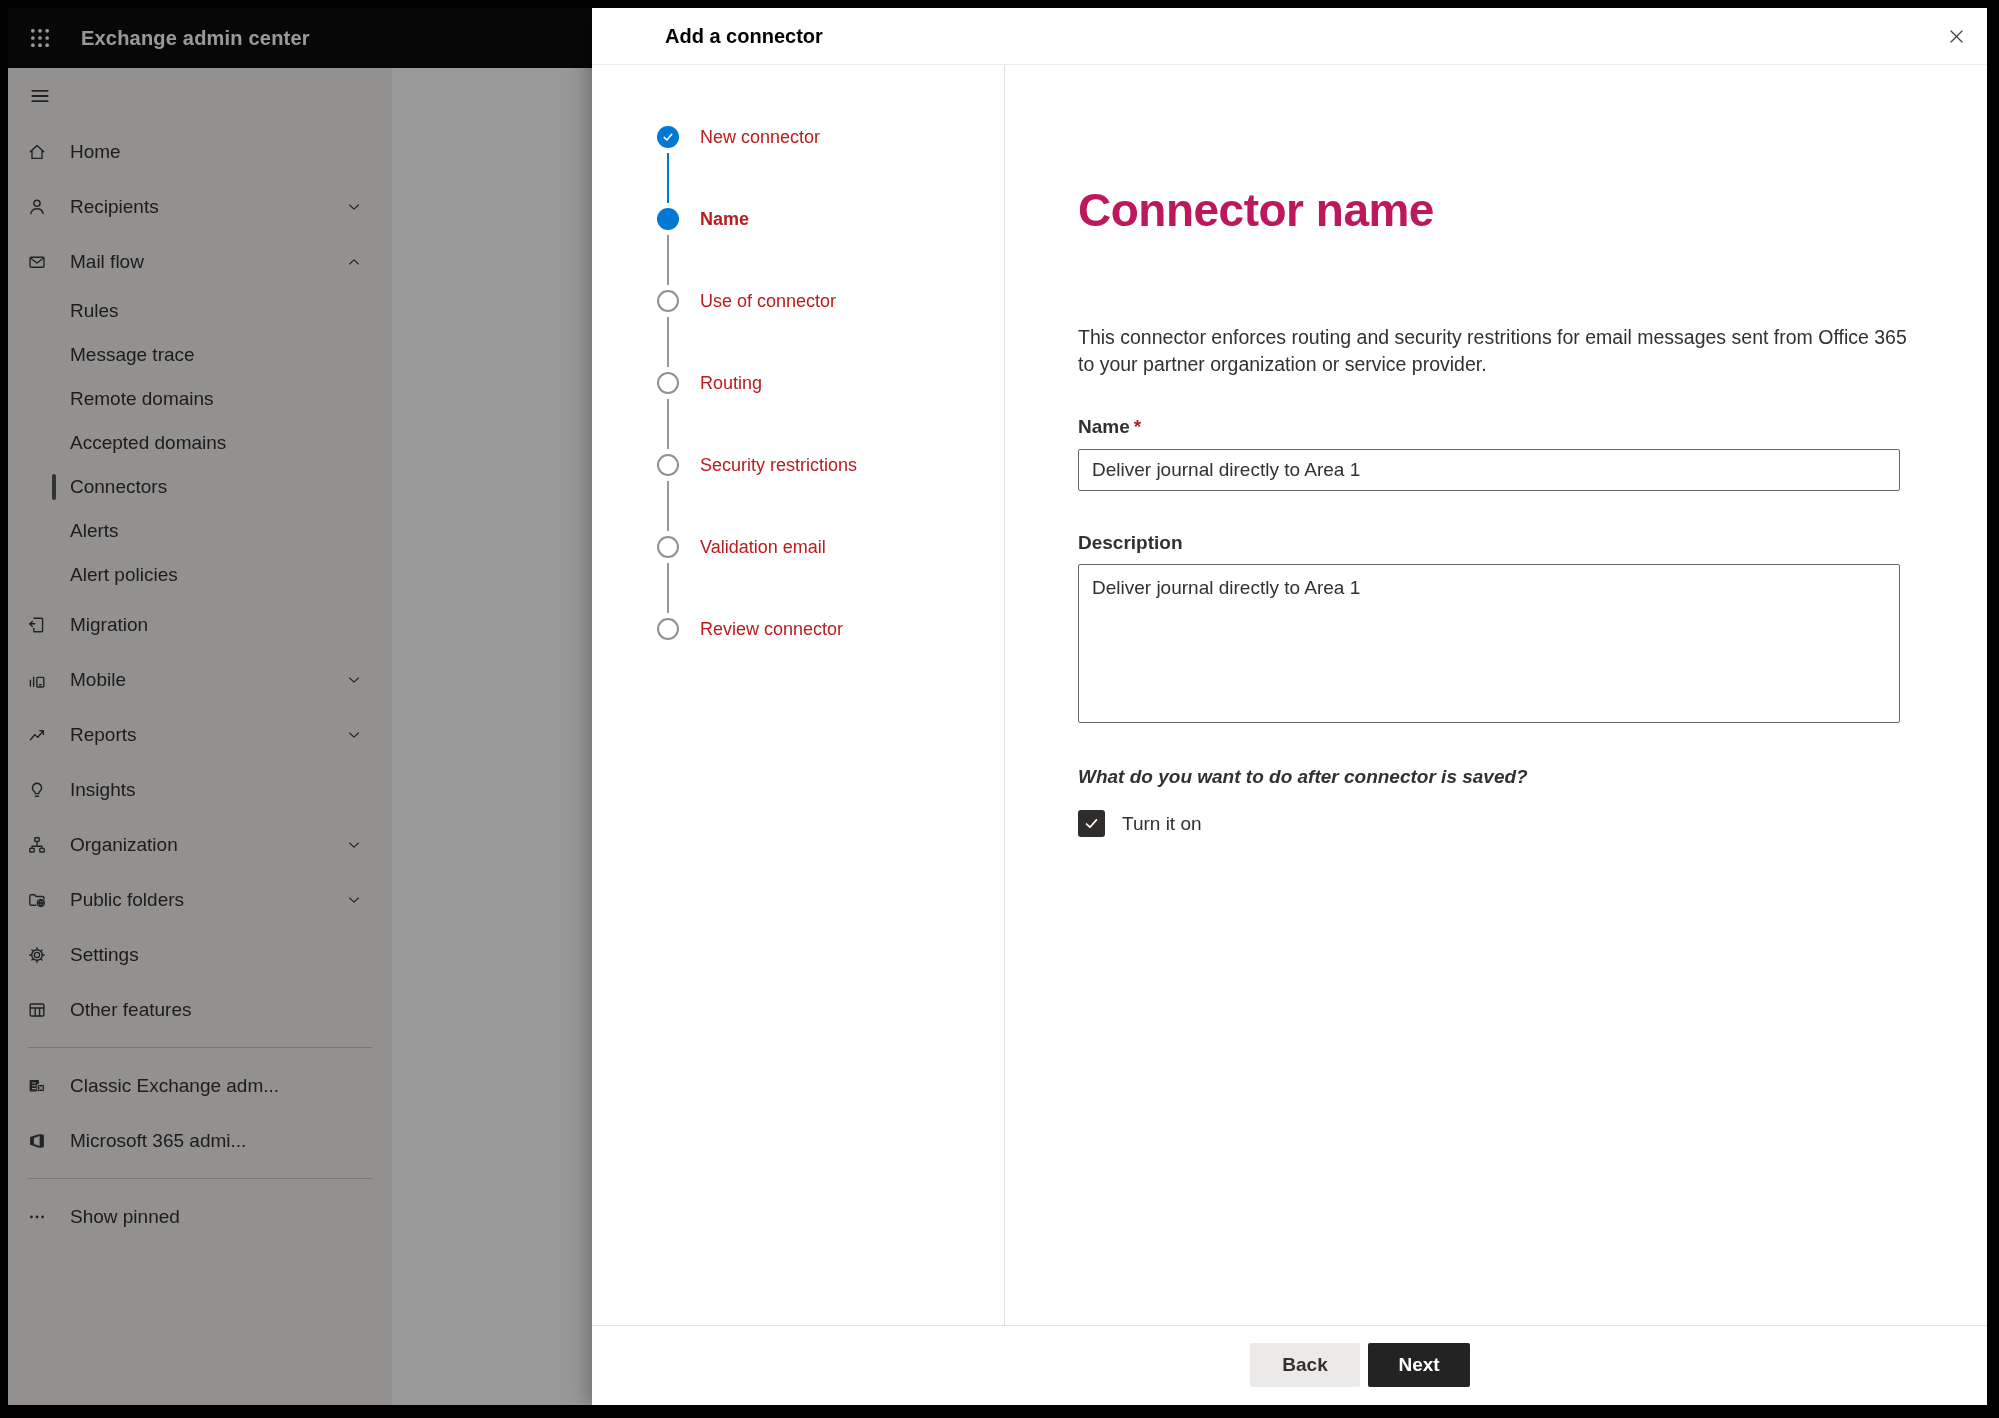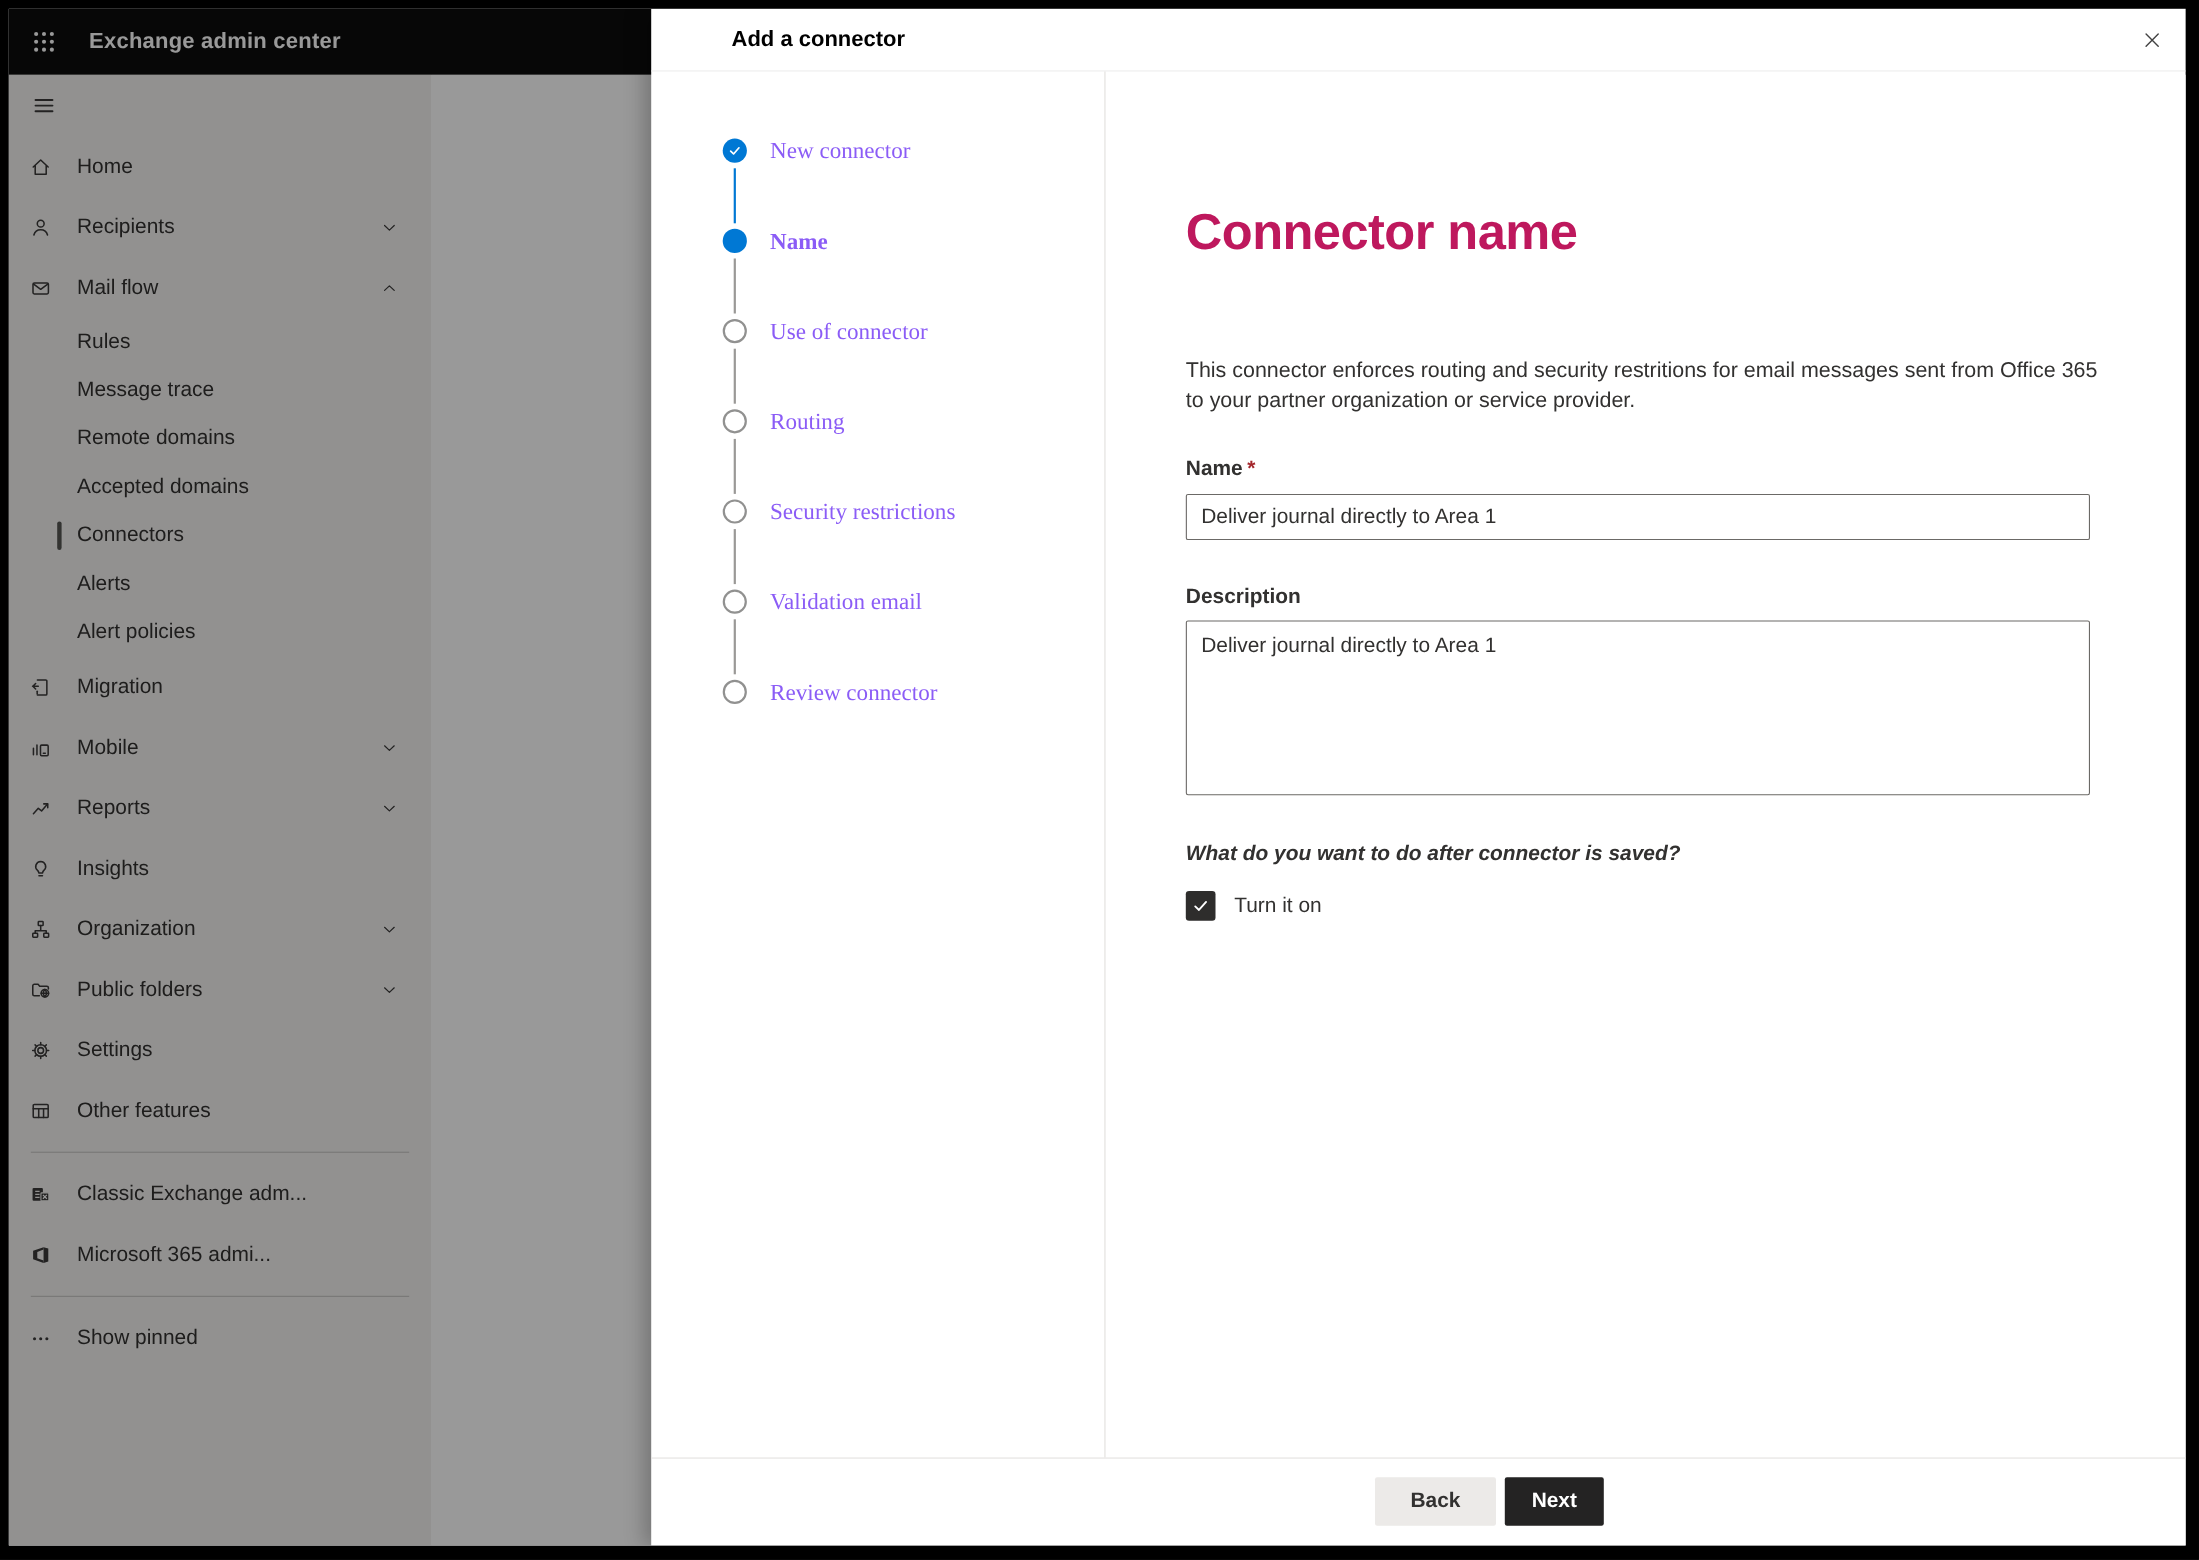--- a/index.html
+++ b/index.html
@@ -124,21 +124,21 @@
   .step { position: absolute; left: 0; height: 30px; cursor: pointer; }
   .step-dot {
     position: absolute; left: 65px; top: 4px; width: 22px; height: 22px;
     border-radius: 50%;
     display: flex; align-items: center; justify-content: center;
   }
   .step-completed .step-dot, .step-current .step-dot { background: #0078d4; }
   .step-upcoming .step-dot { background: #fff; border: 2px solid #919190; }
   .step-label {
     position: absolute; left: 108px; top: 0; line-height: 30px;
-    font-size: 21px; color: #8b5cf6; white-space: nowrap; font-family: Liberation Serif, serif;
+    font-size: 18px; color: #b91c1c; white-space: nowrap;
   }
   .step-current .step-label { font-weight: 700; }
   .step-line { position: absolute; left: 75px; width: 2px; height: 50px; background: #9a9896; }
   .step-line.blue { background: #0078d4; }
 
   .dlg-heading {
     position: absolute; left: 486px; top: 175px;
     font-size: 46px; line-height: 54px; font-weight: 700; color: #be185d;
     letter-spacing: -0.5px; white-space: nowrap;
   }
@@ -179,21 +179,21 @@
 
   .dialog-footer-divider {
     position: absolute; left: 0; right: 0; top: 1317px; height: 1px; background: #e3e1df;
   }
   .btn-back, .btn-next {
     position: absolute; top: 1335px; height: 44px;
     border: none; border-radius: 2px; cursor: pointer;
     font-family: inherit; font-size: 19px; font-weight: 600;
   }
   .btn-back { left: 658px; width: 110px; background: #eceae8; color: #323130; }
-  .btn-next { left: 776px; width: 90px; background: #242323; color: #ffffff; }
+  .btn-next { left: 776px; width: 102px; background: #242323; color: #ffffff; }
 
   svg { display: block; }
   .ic { stroke: #3b3a39; fill: none; stroke-width: 1.4; stroke-linecap: round; stroke-linejoin: round; }
 </style>
 </head>
 <body>
 
 <div class="screen">
 
   <header class="topbar">

